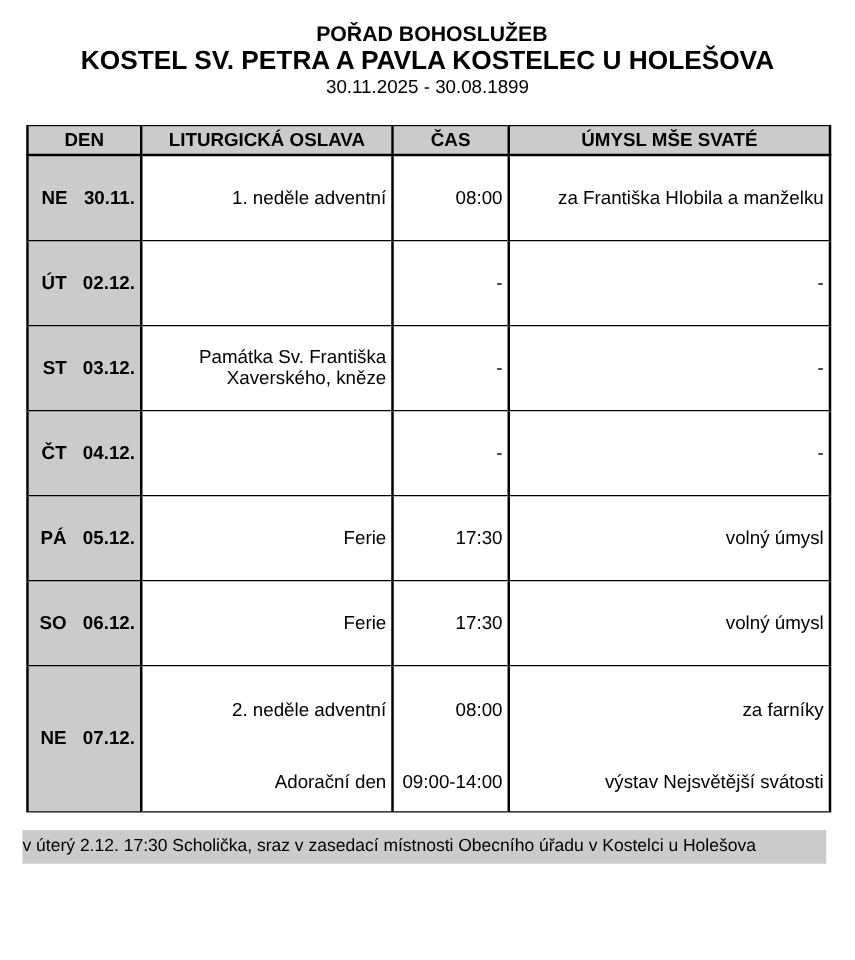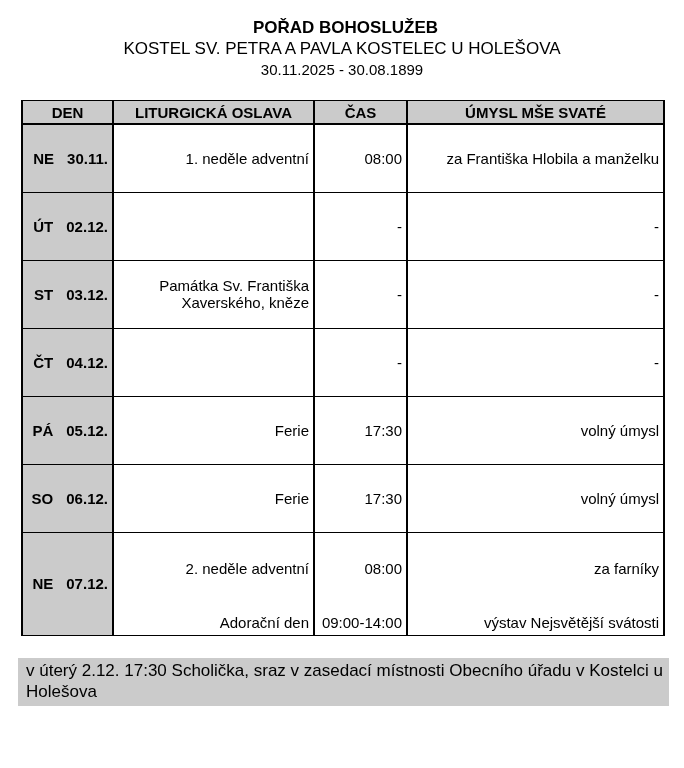--- a/index.html
+++ b/index.html
@@ -20,22 +20,22 @@
     padding-top: 17px;
     text-align: center;
   }
   .doc-title {
     font-size: 17px;
     font-weight: bold;
     line-height: 21px;
     margin-left: 7px;
   }
   .doc-subtitle {
-    font-size: 17px;
-    font-weight: normal;
+    font-size: 21px;
+    font-weight: bold;
     line-height: 21px;
   }
   .doc-daterange {
     font-size: 15px;
     font-weight: normal;
     line-height: 20px;
     margin-top: 1px;
   }
   table.schedule {
     border-collapse: collapse;
@@ -78,34 +78,34 @@
     text-align: right;
     padding-left: 7px !important;
   }
   td.den .date {
     margin-left: 13px;
   }
   .twoline {
     display: flex;
     flex-direction: column;
     justify-content: space-between;
-    height: 102px;
+    height: 116px;
     padding-top: 27px;
-    padding-bottom: 4px;
+    padding-bottom: 15px;
     box-sizing: border-box;
   }
   .twoline .line2 {
     line-height: 17px;
   }
   .footer-note {
-    margin: 22px 0 0 18px;
+    margin: 14px 0 0 18px;
     width: 637px;
     background: #cbcbcb;
-    padding: 2px 6px 4px 8px;
-    font-size: 17px;
+    padding: 2px 6px 4px 0;
+    font-size: 14px;
     line-height: 21px;
   }
 </style>
 </head>
 <body>
 
 <div class="page">
 
   <div class="doc-header">
     <div class="doc-title">POŘAD BOHOSLUŽEB</div>

